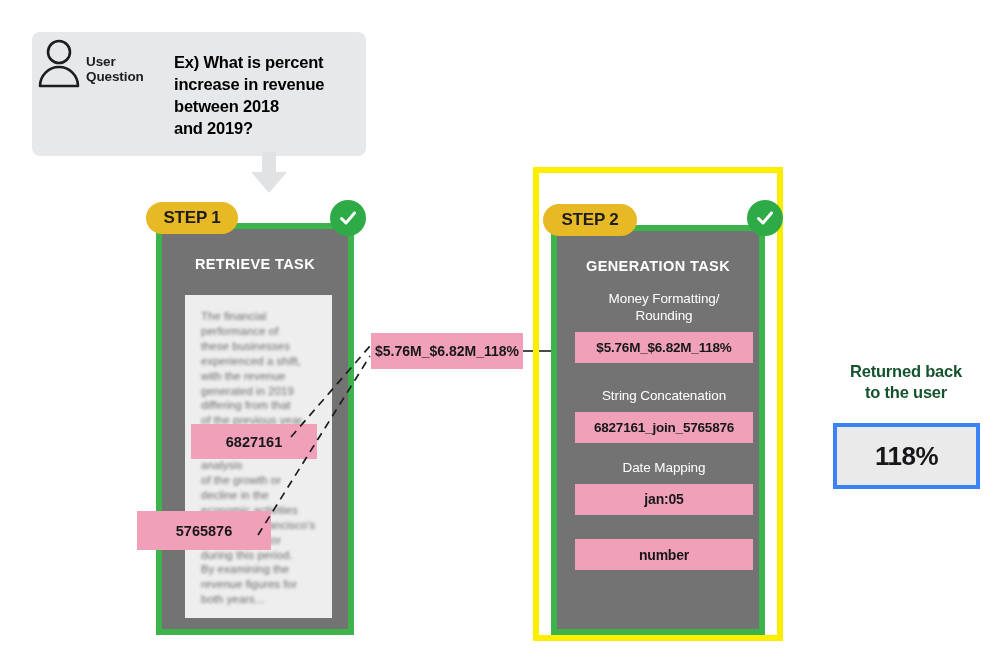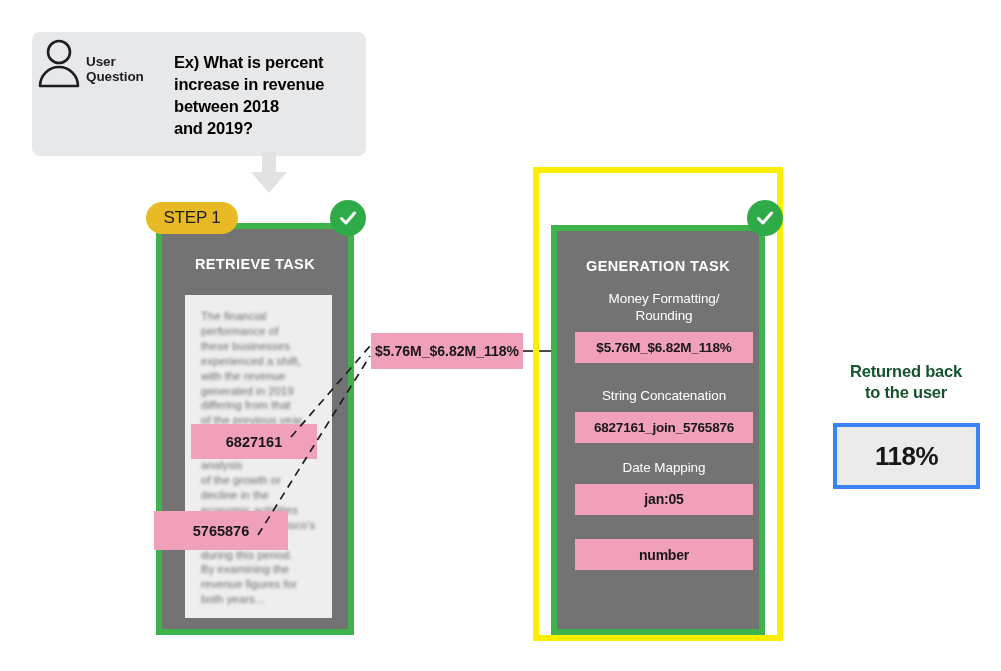--- a/index.html
+++ b/index.html
@@ -83,21 +83,21 @@
 
   .step-pill {
     position: absolute;
     background: #e7b924;
     border-radius: 18px;
     height: 32px;
     display: flex;
     align-items: center;
     justify-content: center;
     font-size: 17px;
-    font-weight: normal;
+    font-weight: bold;
     color: #1d1d21;
     letter-spacing: -0.2px;
   }
   #step1-pill { left: 146px; top: 202px; width: 92px; }
   #step2-pill { left: 543px; top: 204px; width: 94px; }
 
   .check-badge {
     position: absolute;
     width: 36px; height: 36px;
     border-radius: 50%;
@@ -147,21 +147,20 @@
     font-weight: bold;
     color: #17171a;
   }
   #hl-6827161 {
     left: 191px; top: 424px; width: 126px; height: 35px;
     font-size: 14.5px;
   }
   #hl-5765876 {
     left: 137px; top: 511px; width: 134px; height: 39px;
     font-size: 14.5px;
-    margin-left: 17px;
   }
   #hl-transfer {
     left: 371px; top: 333px; width: 152px; height: 36px;
     font-size: 14px;
   }
 
   
   .connector-svg {
     position: absolute;
     left: 0; top: 0;
@@ -315,20 +314,21 @@
     <div class="gen-item" style="top:229px">
       <div class="gen-label">Date Mapping</div>
       <div class="gen-value">jan:05</div>
     </div>
 
     <div class="gen-item" style="top:301px">
       <div class="gen-value">number</div>
     </div>
   </div>
 
+  <div class="step-pill" id="step2-pill">STEP 2</div>
   <div class="check-badge" id="step2-check">
     <svg width="22" height="22" viewBox="0 0 22 22">
       <path d="M4.5 11.5 L9 16 L17.5 6" fill="none" stroke="#ffffff" stroke-width="3" stroke-linecap="round" stroke-linejoin="round"></path>
     </svg>
   </div>
 
   <div class="returned-label">Returned back
 to the user</div>
   <div class="result-box">118%</div>
 

